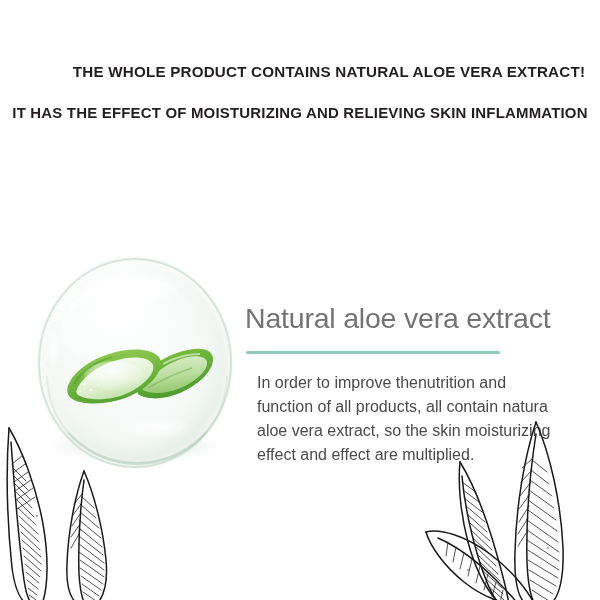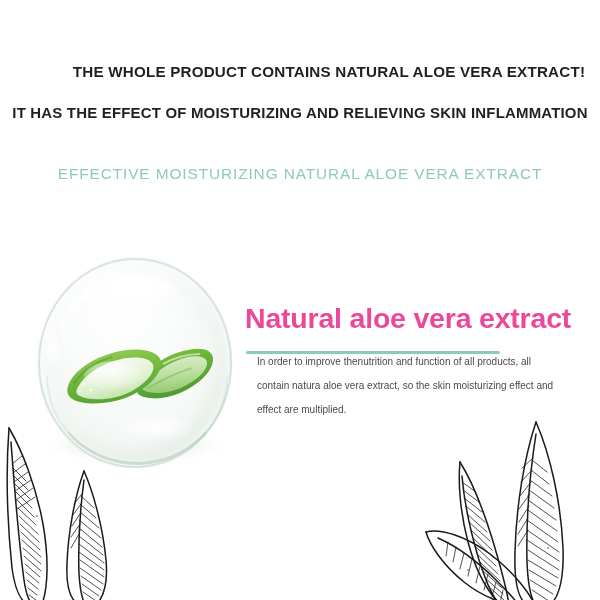--- a/index.html
+++ b/index.html
@@ -181,40 +181,40 @@
     width: 152px;
     height: 86px;
   }
 
   
   #product-title {
     position: absolute;
     left: 245px;
     top: 302px;
     font-size: 28.5px;
-    font-weight: 700;
-    color: #ec4899;
+    font-weight: 400;
+    color: #737373;
     letter-spacing: -0.2px;
     white-space: nowrap;
   }
   #title-rule {
     position: absolute;
     left: 246px;
     top: 351px;
     width: 254px;
     height: 3px;
     background: #8ecabc;
     border-radius: 2px;
   }
   #product-desc {
     position: absolute;
     left: 257px;
-    top: 350px;
+    top: 371px;
     width: 300px;
-    font-size: 10px;
+    font-size: 16px;
     line-height: 24px;
     color: #4a4a4a;
     font-weight: 400;
   }
 
   
   #leaves-left {
     position: absolute;
     left: -4px;
     top: 424px;
@@ -234,21 +234,20 @@
 </style>
 </head>
 <body>
 
 <div id="poster">
 
   <div class="headline" id="headline-1">THE WHOLE PRODUCT CONTAINS NATURAL ALOE VERA EXTRACT!</div>
 
   <div class="headline" id="headline-2">IT HAS THE EFFECT OF MOISTURIZING AND RELIEVING SKIN INFLAMMATION</div>
 
-  <div id="subheadline">EFFECTIVE MOISTURIZING NATURAL ALOE VERA EXTRACT</div>
 
   <div id="sphere-wrap">
     <div class="sphere-shadow"></div>
     <div class="sphere"></div>
     <div class="sphere-rim"></div>
     <div class="sphere-rim-bottom"></div>
     <div class="spec-top"></div>
     <div class="spec-arc"></div>
     <div class="spec-left"></div>
     <div class="spec-low"></div>

